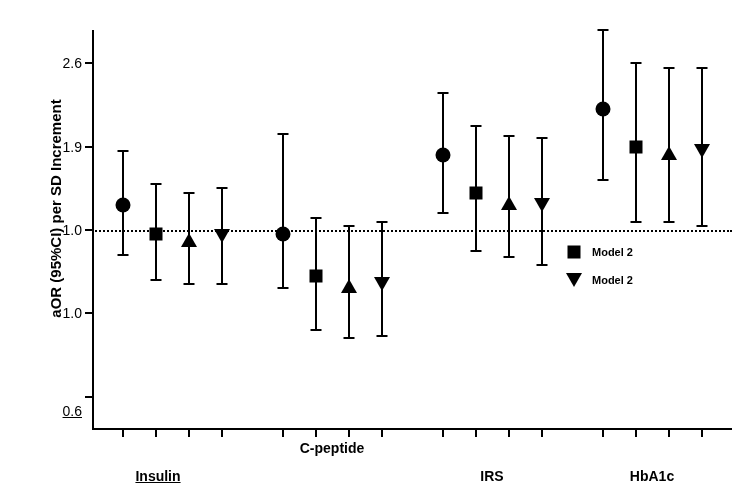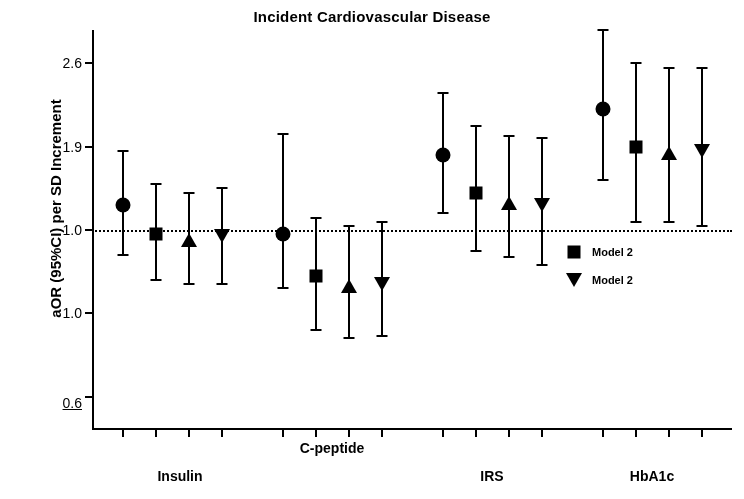--- a/index.html
+++ b/index.html
@@ -156,31 +156,30 @@
     font-weight: bold;
     color: #000000;
     white-space: nowrap;
   }
 </style>
 </head>
 <body>
 
 <div id="page">
 
-  <div id="chart-title">Incident Cardiovascular Disease</div>
 
   <div id="ylabel">aOR (95%CI) per SD Increment</div>
 
   <div id="plot">
     <div class="axis-line" id="yaxis" style="left:0;top:0;width:2px;height:400px;"></div>
     <div class="axis-line" id="xaxis" style="left:0;top:398px;width:640px;height:2px;"></div>
     <div id="refline" style="top: 200px;"></div>
     <div id="yticks">
         <div class="tick" style="top: 365.667px;"></div>
-        <div class="ticklabel" style="top: 373px; text-decoration: underline;">0.6</div>
+        <div class="ticklabel" style="top: 381px; text-decoration: underline;">0.6</div>
         <div class="tick" style="top: 282.333px;"></div>
         <div class="ticklabel" style="top: 283.333px;">1.0</div>
         <div class="tick" style="top: 199px;"></div>
         <div class="ticklabel" style="top: 200px;">1.0</div>
         <div class="tick" style="top: 115.667px;"></div>
         <div class="ticklabel" style="top: 116.667px;">1.9</div>
         <div class="tick" style="top: 32.3333px;"></div>
         <div class="ticklabel" style="top: 33.3333px;">2.6</div>
       </div>
     <div id="xticks">
@@ -263,21 +262,21 @@
         <div class="cap" style="left: 449.5px; top: 234.417px;"></div>
         <div class="marker m-triangle-down" style="left: 449.5px; top: 175px;"></div>
         <div class="ci" style="left: 609.5px; top: 37.5px; height: 158.333px;"></div>
         <div class="cap" style="left: 609.5px; top: 36.5px;"></div>
         <div class="cap" style="left: 609.5px; top: 194.833px;"></div>
         <div class="marker m-triangle-down" style="left: 609.5px; top: 120.833px;"></div>
       </div>
   </div>
 
   <div id="group-labels">
-      <div class="group-label" style="left: 180px; top: 468px;">Insulin</div>
+      <div class="group-label" style="left: 158px; top: 468px; text-decoration: underline;">Insulin</div>
       <div class="group-label" style="left: 332px; top: 440px;">C-peptide</div>
       <div class="group-label" style="left: 492px; top: 468px;">IRS</div>
       <div class="group-label" style="left: 652px; top: 468px;">HbA1c</div>
     </div>
 
   <div id="legend">
       <div class="legend-row">
         <div class="legend-sym m-square"></div>
         <div class="legend-text">Model 2</div>
       </div>

